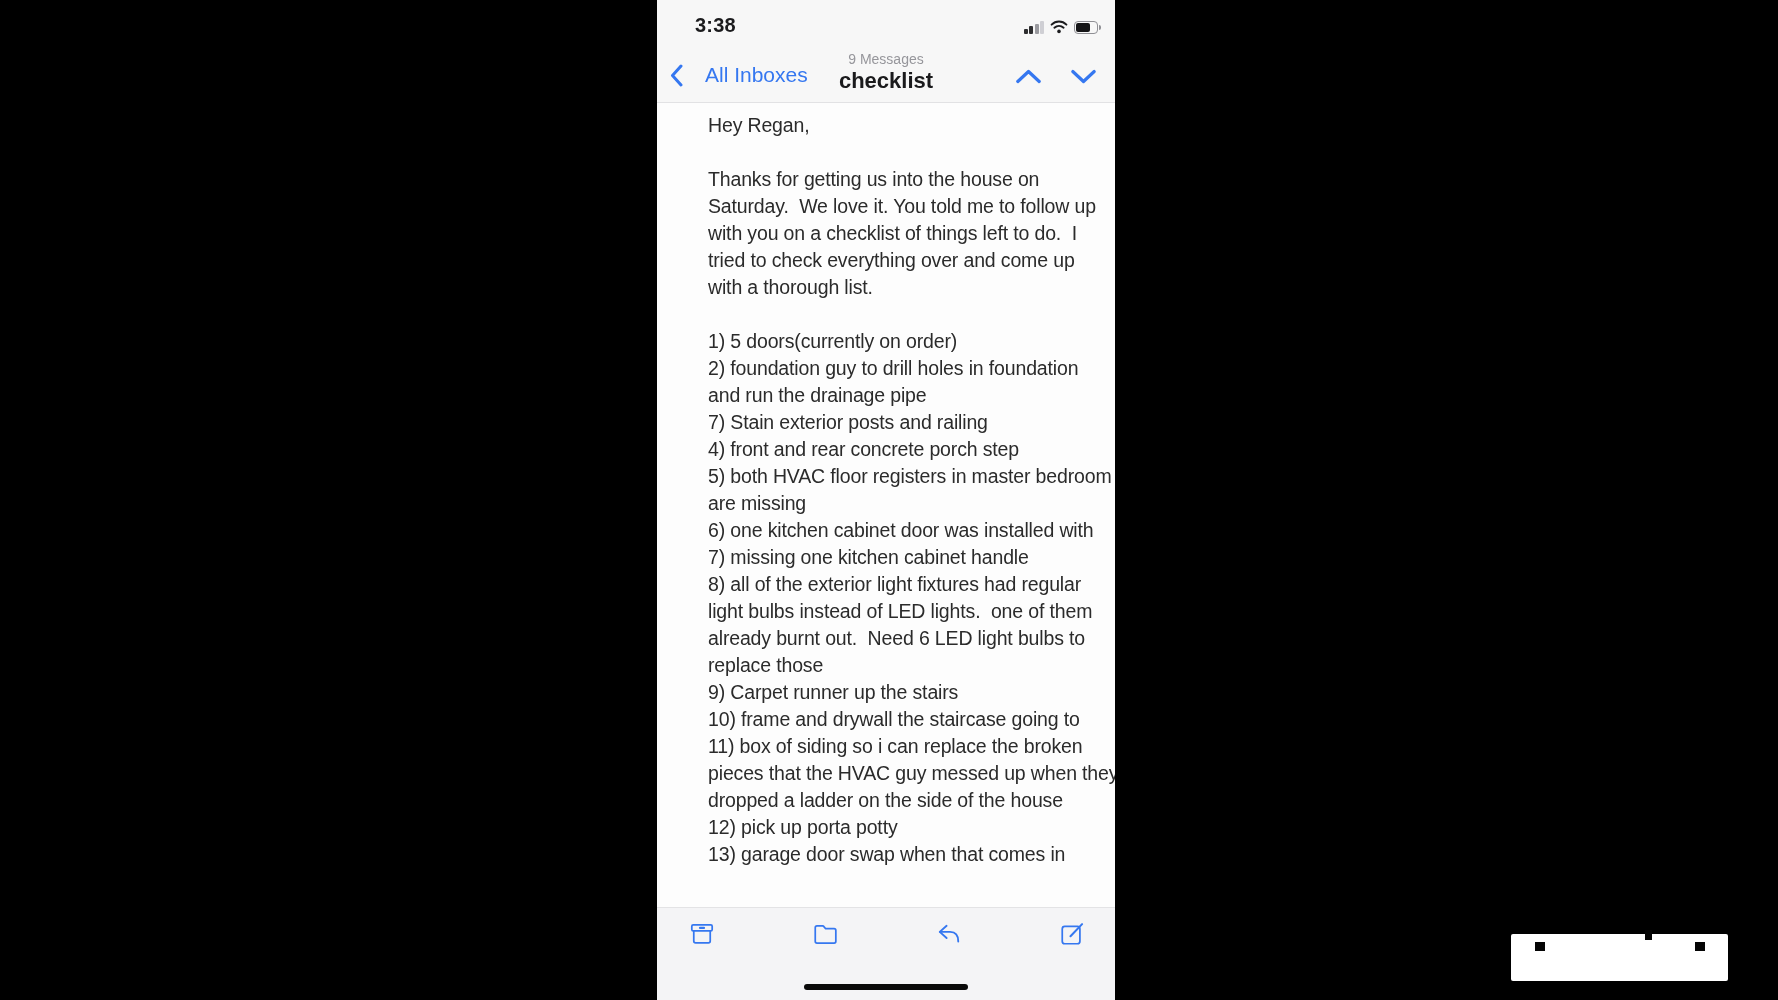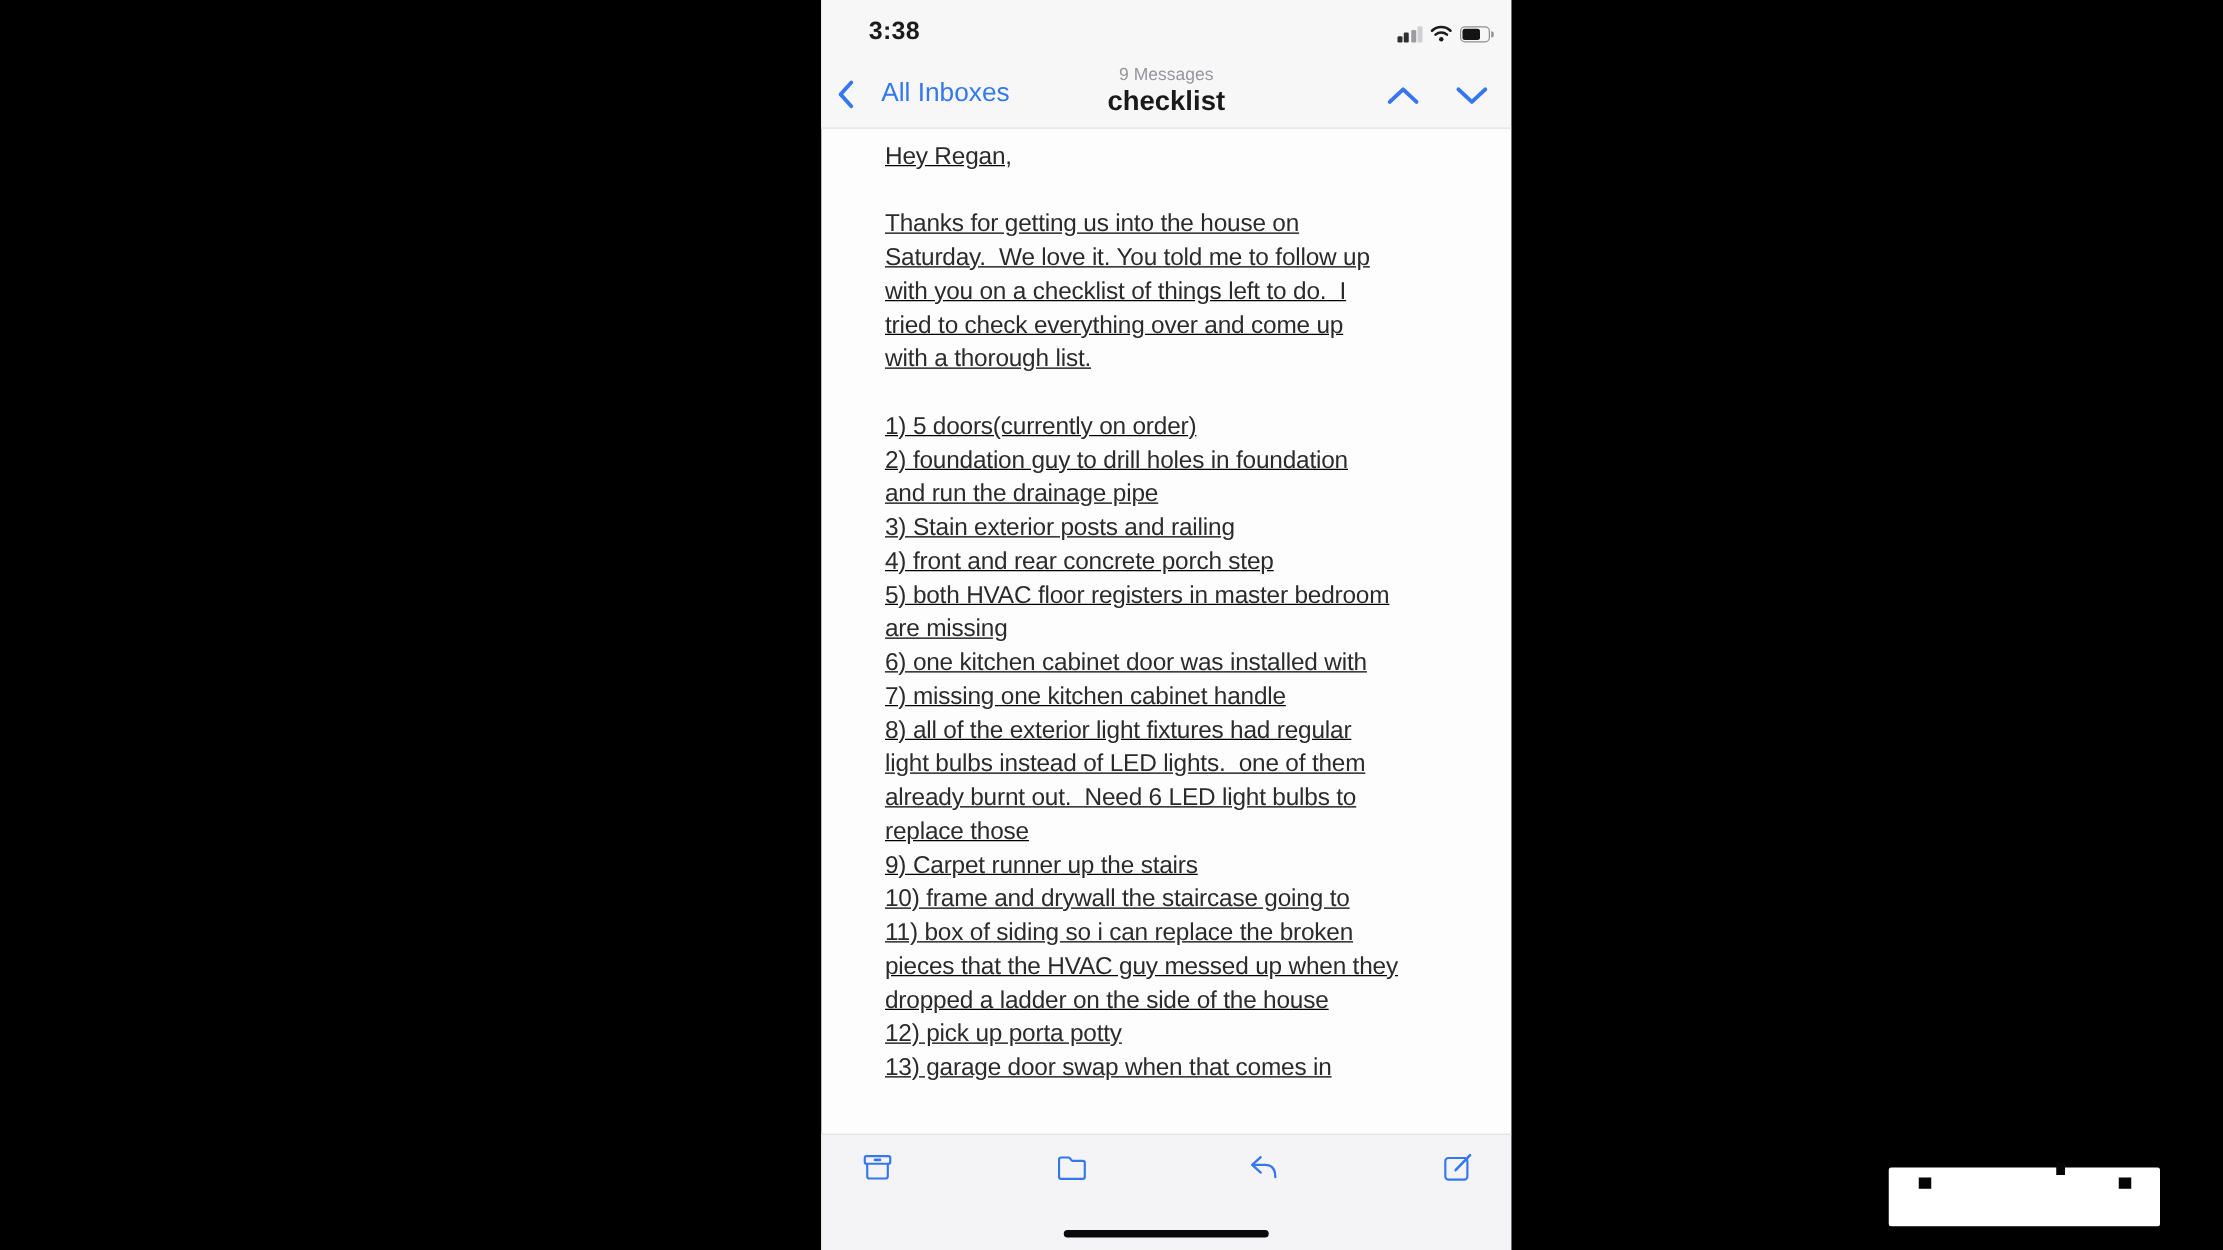--- a/index.html
+++ b/index.html
@@ -1,22 +1,22 @@
 <!DOCTYPE html>
 <html><head>
 <meta charset="utf-8">
 <style>
   * { margin:0; padding:0; box-sizing:border-box; }
   html,body { width:1778px; height:1000px; background:#000; overflow:hidden;
               font-family:"Liberation Sans","DejaVu Sans",sans-serif; }
   .stage { position:relative; width:1778px; height:1000px; background:#000; }
 
   
-  .phone { position:absolute; left:657px; top:0; width:552px; height:1000px;
-           background:#fdfdfd; display:flex; flex-direction:column;text-decoration:underline; }
+  .phone { position:absolute; left:657px; top:0; width:458px; height:1000px;
+           background:#fdfdfd; display:flex; flex-direction:column; }
 
   
   .status-bar { position:relative; height:48px; background:#f7f7f7; flex:0 0 48px; }
   .time { position:absolute; left:38px; top:14px; font-size:20px; font-weight:600;
           color:#1b1b1d; letter-spacing:.2px; }
   .status-icons { position:absolute; right:14px; top:19px; display:flex;
                   align-items:flex-end; gap:6px; height:15px; }
   .signal { display:flex; align-items:flex-end; gap:1.5px; height:13px; }
   .signal i { display:block; width:4px; border-radius:1px; background:#2e2e30; }
   .signal .s1{height:5px;} .signal .s2{height:8px;}
@@ -132,21 +132,21 @@
         <div class="email-line"></div>
         <div class="email-line">Thanks for getting us into the house on</div>
         <div class="email-line">Saturday.  We love it. You told me to follow up</div>
         <div class="email-line">with you on a checklist of things left to do.  I</div>
         <div class="email-line">tried to check everything over and come up</div>
         <div class="email-line">with a thorough list.</div>
         <div class="email-line"></div>
         <div class="email-line">1) 5 doors(currently on order)</div>
         <div class="email-line">2) foundation guy to drill holes in foundation</div>
         <div class="email-line">and run the drainage pipe</div>
-        <div class="email-line">3) Stain exterior posts and railing</div>
+        <div class="email-line">7) Stain exterior posts and railing</div>
         <div class="email-line">4) front and rear concrete porch step</div>
         <div class="email-line">5) both HVAC floor registers in master bedroom</div>
         <div class="email-line">are missing</div>
         <div class="email-line">6) one kitchen cabinet door was installed with</div>
         <div class="email-line">7) missing one kitchen cabinet handle</div>
         <div class="email-line">8) all of the exterior light fixtures had regular</div>
         <div class="email-line">light bulbs instead of LED lights.  one of them</div>
         <div class="email-line">already burnt out.  Need 6 LED light bulbs to</div>
         <div class="email-line">replace those</div>
         <div class="email-line">9) Carpet runner up the stairs</div>

